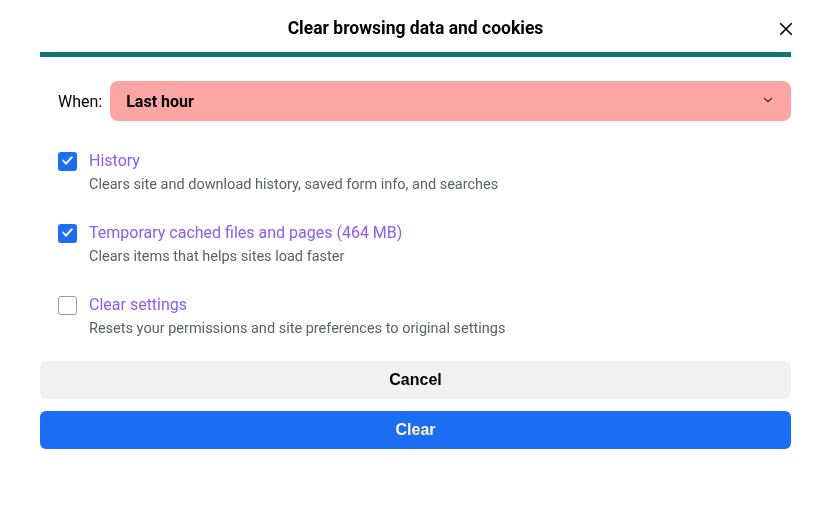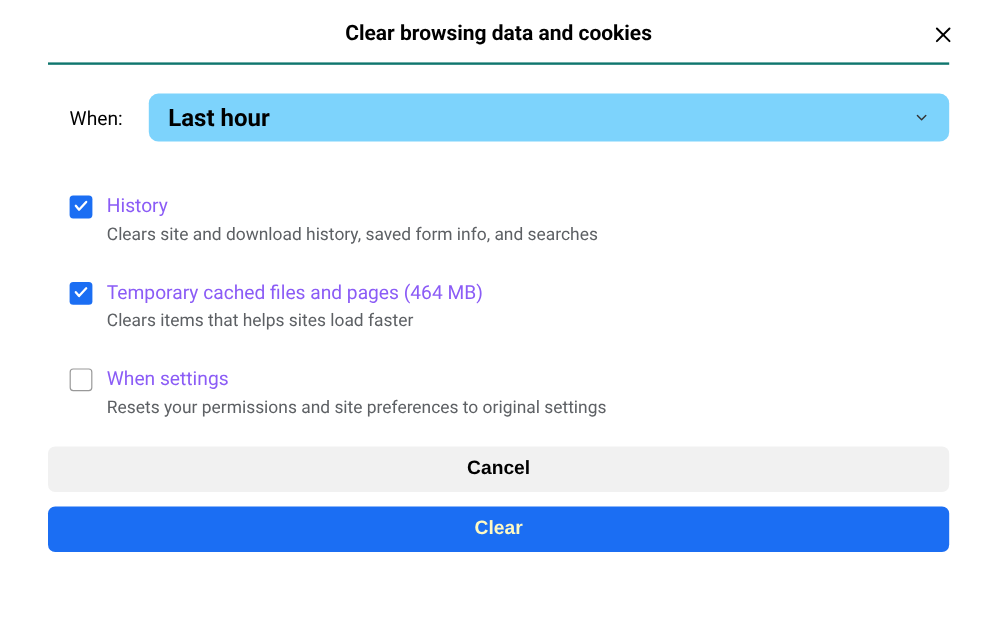--- a/index.html
+++ b/index.html
@@ -16,21 +16,21 @@
     }
     .dialog {
       padding: 18px 40px 20px 40px;
     }
     .header {
       display: flex;
       align-items: center;
       justify-content: center;
       position: relative;
       padding-bottom: 14px;
-      border-bottom: 2px solid #0f766e;
+      border-bottom: 5px solid #0f766e;
       margin-bottom: 24px;
     }
     .title {
       font-size: 17.5px;
       font-weight: 700;
       color: #000;
     }
     .close-btn {
       position: absolute;
       right: -8px;
@@ -43,40 +43,40 @@
       align-items: center;
       justify-content: center;
     }
     .close-btn svg {
       width: 18px;
       height: 18px;
     }
     .when-row {
       display: flex;
       align-items: center;
-      gap: 22px;
-      margin-bottom: 44px;
+      gap: 8px;
+      margin-bottom: 30px;
       padding-left: 18px;
     }
     .when-label {
       font-size: 16px;
       color: #000;
     }
     .when-select {
       flex: 1;
-      background: #7dd3fc;
+      background: #fca5a5;
       border: none;
       border-radius: 8px;
       height: 40px;
       padding: 0 16px;
       display: flex;
       align-items: center;
       justify-content: space-between;
       cursor: pointer;
-      font-size: 20px;
+      font-size: 16px;
     }
     .when-select-text {
       font-weight: 700;
       color: #000;
     }
     .chevron svg {
       width: 14px;
       height: 14px;
     }
     .options {
@@ -201,21 +201,21 @@
       </div>
       <div class="option-text">
         <div class="option-label">Temporary cached files and pages (464 MB)</div>
         <div class="option-desc">Clears items that helps sites load faster</div>
       </div>
     </div>
 
     <div class="option">
       <div class="checkbox unchecked"></div>
       <div class="option-text">
-        <div class="option-label">When settings</div>
+        <div class="option-label">Clear settings</div>
         <div class="option-desc">Resets your permissions and site preferences to original settings</div>
       </div>
     </div>
   </div>
 
   <div class="footer">
     <button class="btn btn-cancel">Cancel</button>
     <button class="btn btn-clear">Clear</button>
   </div>
 </div>

